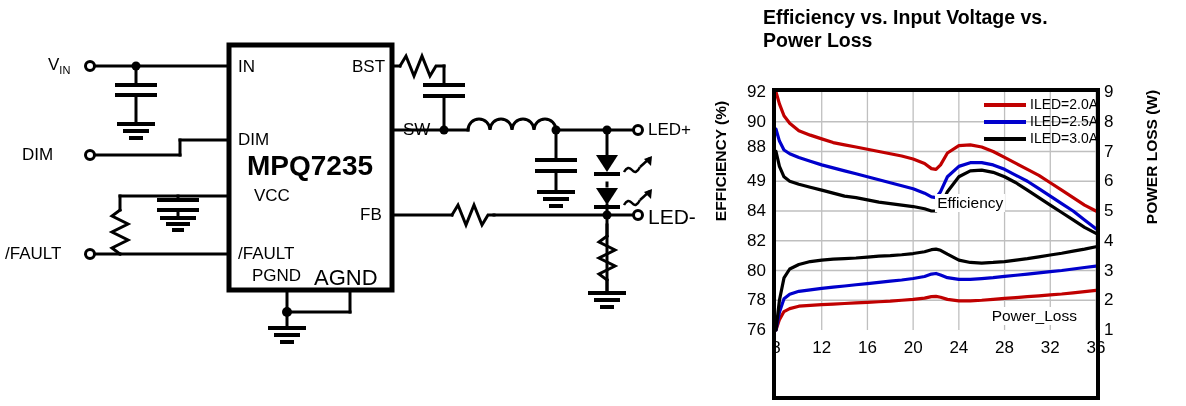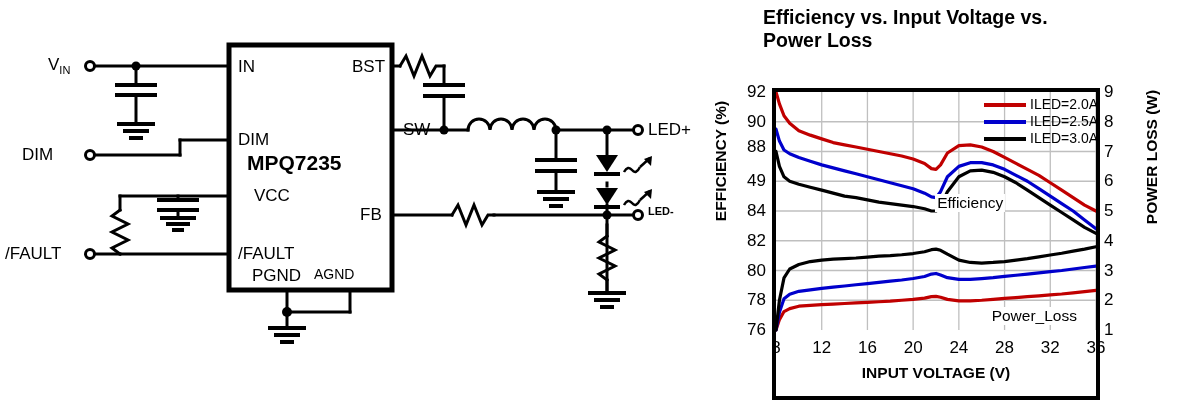--- a/index.html
+++ b/index.html
@@ -171,29 +171,29 @@
     <div class="txt" style="left:238px;top:58px;font-size:17px;">IN</div>
     <div class="txt" style="left:238px;top:131px;font-size:17px;">DIM</div>
     <div class="txt" style="left:238px;top:187px;font-size:17px;margin-left:16px;">VCC</div>
     <div class="txt" style="left:238px;top:245px;font-size:17px;">/FAULT</div>
 
     <div class="txt" style="left:352px;top:58px;font-size:17px;">BST</div>
     <div class="txt" style="left:355px;top:121px;font-size:17px;margin-left:48px;">SW</div>
     <div class="txt" style="left:360px;top:206px;font-size:17px;">FB</div>
 
     <div class="txt" style="left:252px;top:267px;font-size:17px;">PGND</div>
-    <div class="txt" style="left:314px;top:267px;font-size:14px;">AGND</div>
-
-    <div class="txt" style="left:247px;top:152px;font-size:21px;font-weight:bold;">MPQ7235</div>
+    <div class="txt" style="left:314px;top:267px;font-size:22px;">AGND</div>
+
+    <div class="txt" style="left:247px;top:152px;font-size:28px;font-weight:bold;">MPQ7235</div>
 
     <div class="txt" style="left:48px;top:56px;font-size:17px;"><span>V</span><sub style="font-size:11px;">IN</sub></div>
     <div class="txt" style="left:22px;top:146px;font-size:17px;">DIM</div>
     <div class="txt" style="left:5px;top:245px;font-size:17px;">/FAULT</div>
     <div class="txt" style="left:648px;top:121px;font-size:17px;">LED+</div>
-    <div class="txt" style="left:648px;top:206px;font-size:11px;font-weight:bold;">LED-</div>
+    <div class="txt" style="left:648px;top:206px;font-size:21px;">LED-</div>
   </div>
 
   <div id="chart">
 
     <div id="chart-title">Efficiency vs. Input Voltage vs. Power Loss</div>
 
 
     <div class="yticks-left" id="yticks-left">
         <div class="ytick" style="top: 242px;">76</div>
         <div class="ytick" style="top: 212.25px;">78</div>
@@ -222,21 +222,20 @@
         <div class="xtick" style="left: 167.429px;">16</div>
         <div class="xtick" style="left: 213.143px; text-align: center;">20</div>
         <div class="xtick" style="left: 258.857px;">24</div>
         <div class="xtick" style="left: 304.571px;">28</div>
         <div class="xtick" style="left: 350.286px;">32</div>
         <div class="xtick" style="left: 396px;">36</div>
       </div>
 
     <div id="ylabel-left">EFFICIENCY (%)</div>
     <div id="ylabel-right">POWER LOSS (W)</div>
-    <div id="xlabel">INPUT VOLTAGE (V)</div>
 
     <div id="plot-wrap">
       <svg id="plot-svg" width="328" height="246">
           <g>
             <line x1="49.71428571428571" y1="4" x2="49.71428571428571" y2="242" stroke="#BFBFBF" stroke-width="1.3"></line>
             <line x1="95.42857142857142" y1="4" x2="95.42857142857142" y2="242" stroke="#BFBFBF" stroke-width="1.3"></line>
             <line x1="141.14285714285714" y1="4" x2="141.14285714285714" y2="242" stroke="#BFBFBF" stroke-width="1.3"></line>
             <line x1="186.85714285714283" y1="4" x2="186.85714285714283" y2="242" stroke="#BFBFBF" stroke-width="1.3"></line>
             <line x1="232.57142857142858" y1="4" x2="232.57142857142858" y2="242" stroke="#BFBFBF" stroke-width="1.3"></line>
             <line x1="278.2857142857143" y1="4" x2="278.2857142857143" y2="242" stroke="#BFBFBF" stroke-width="1.3"></line>

